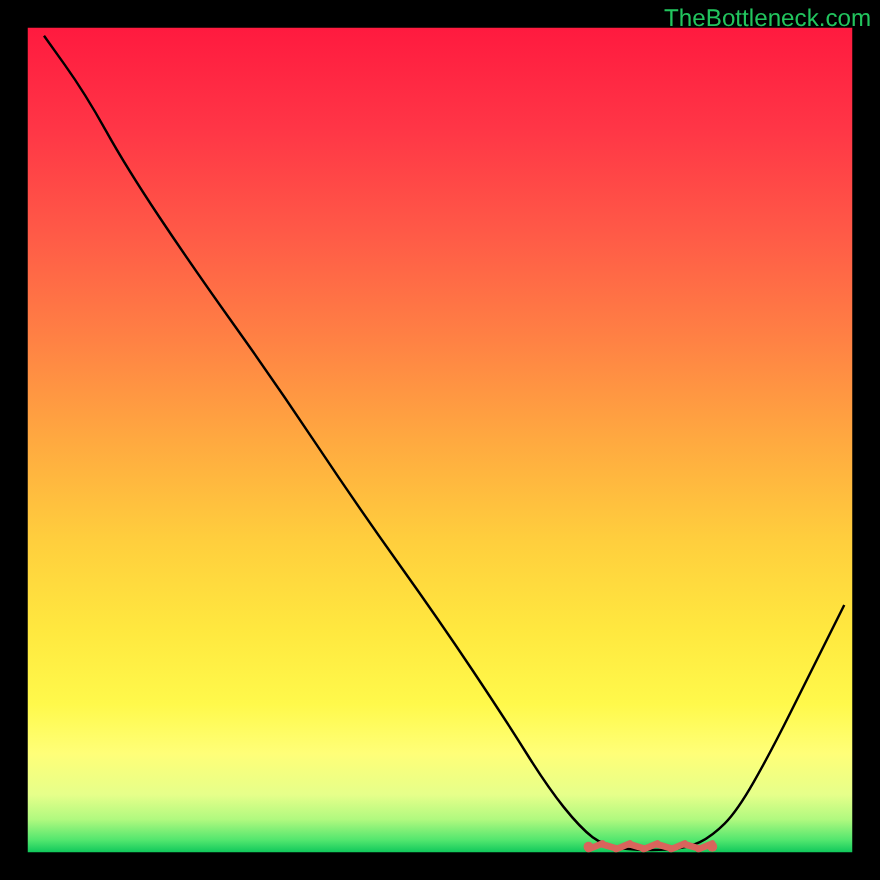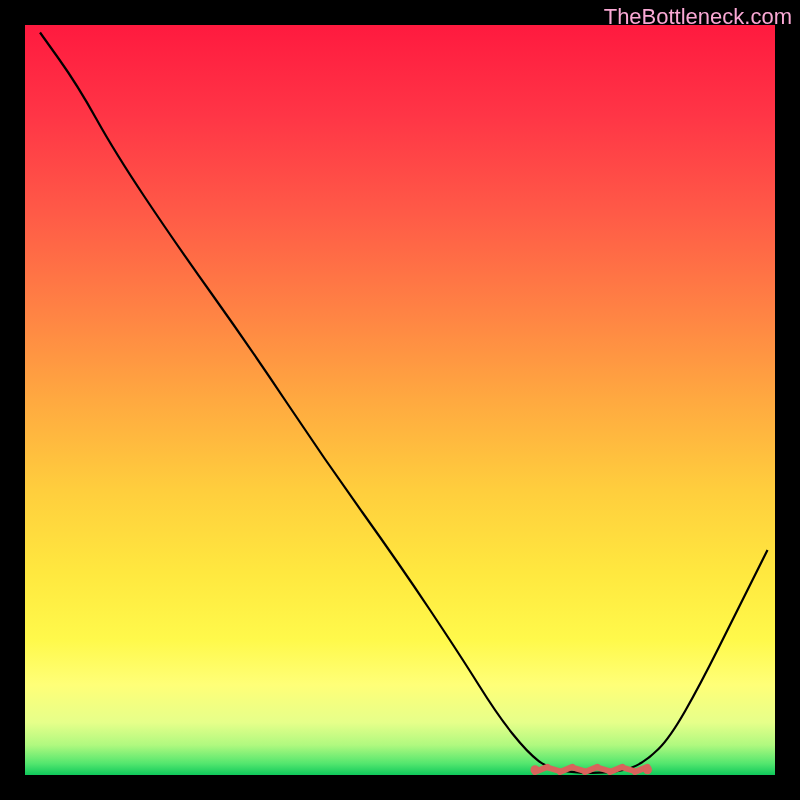--- a/index.html
+++ b/index.html
@@ -4,21 +4,21 @@
 <style>
   * { margin: 0; padding: 0; box-sizing: border-box; }
   html, body { width: 800px; height: 800px; overflow: hidden; background: #000; }
   .container { position: relative; width: 800px; height: 800px; background: #000; }
   .attribution {
     position: absolute;
     top: 4px;
     right: 8px;
     font-family: Arial, Helvetica, sans-serif;
     font-size: 22px;
-    color: #f9a8d4;
+    color: #22c55e;
     font-weight: 500;
     z-index: 10;
   }
   .plot {
     position: absolute;
     left: 25px;
     top: 25px;
     width: 750px;
     height: 750px;
   }

